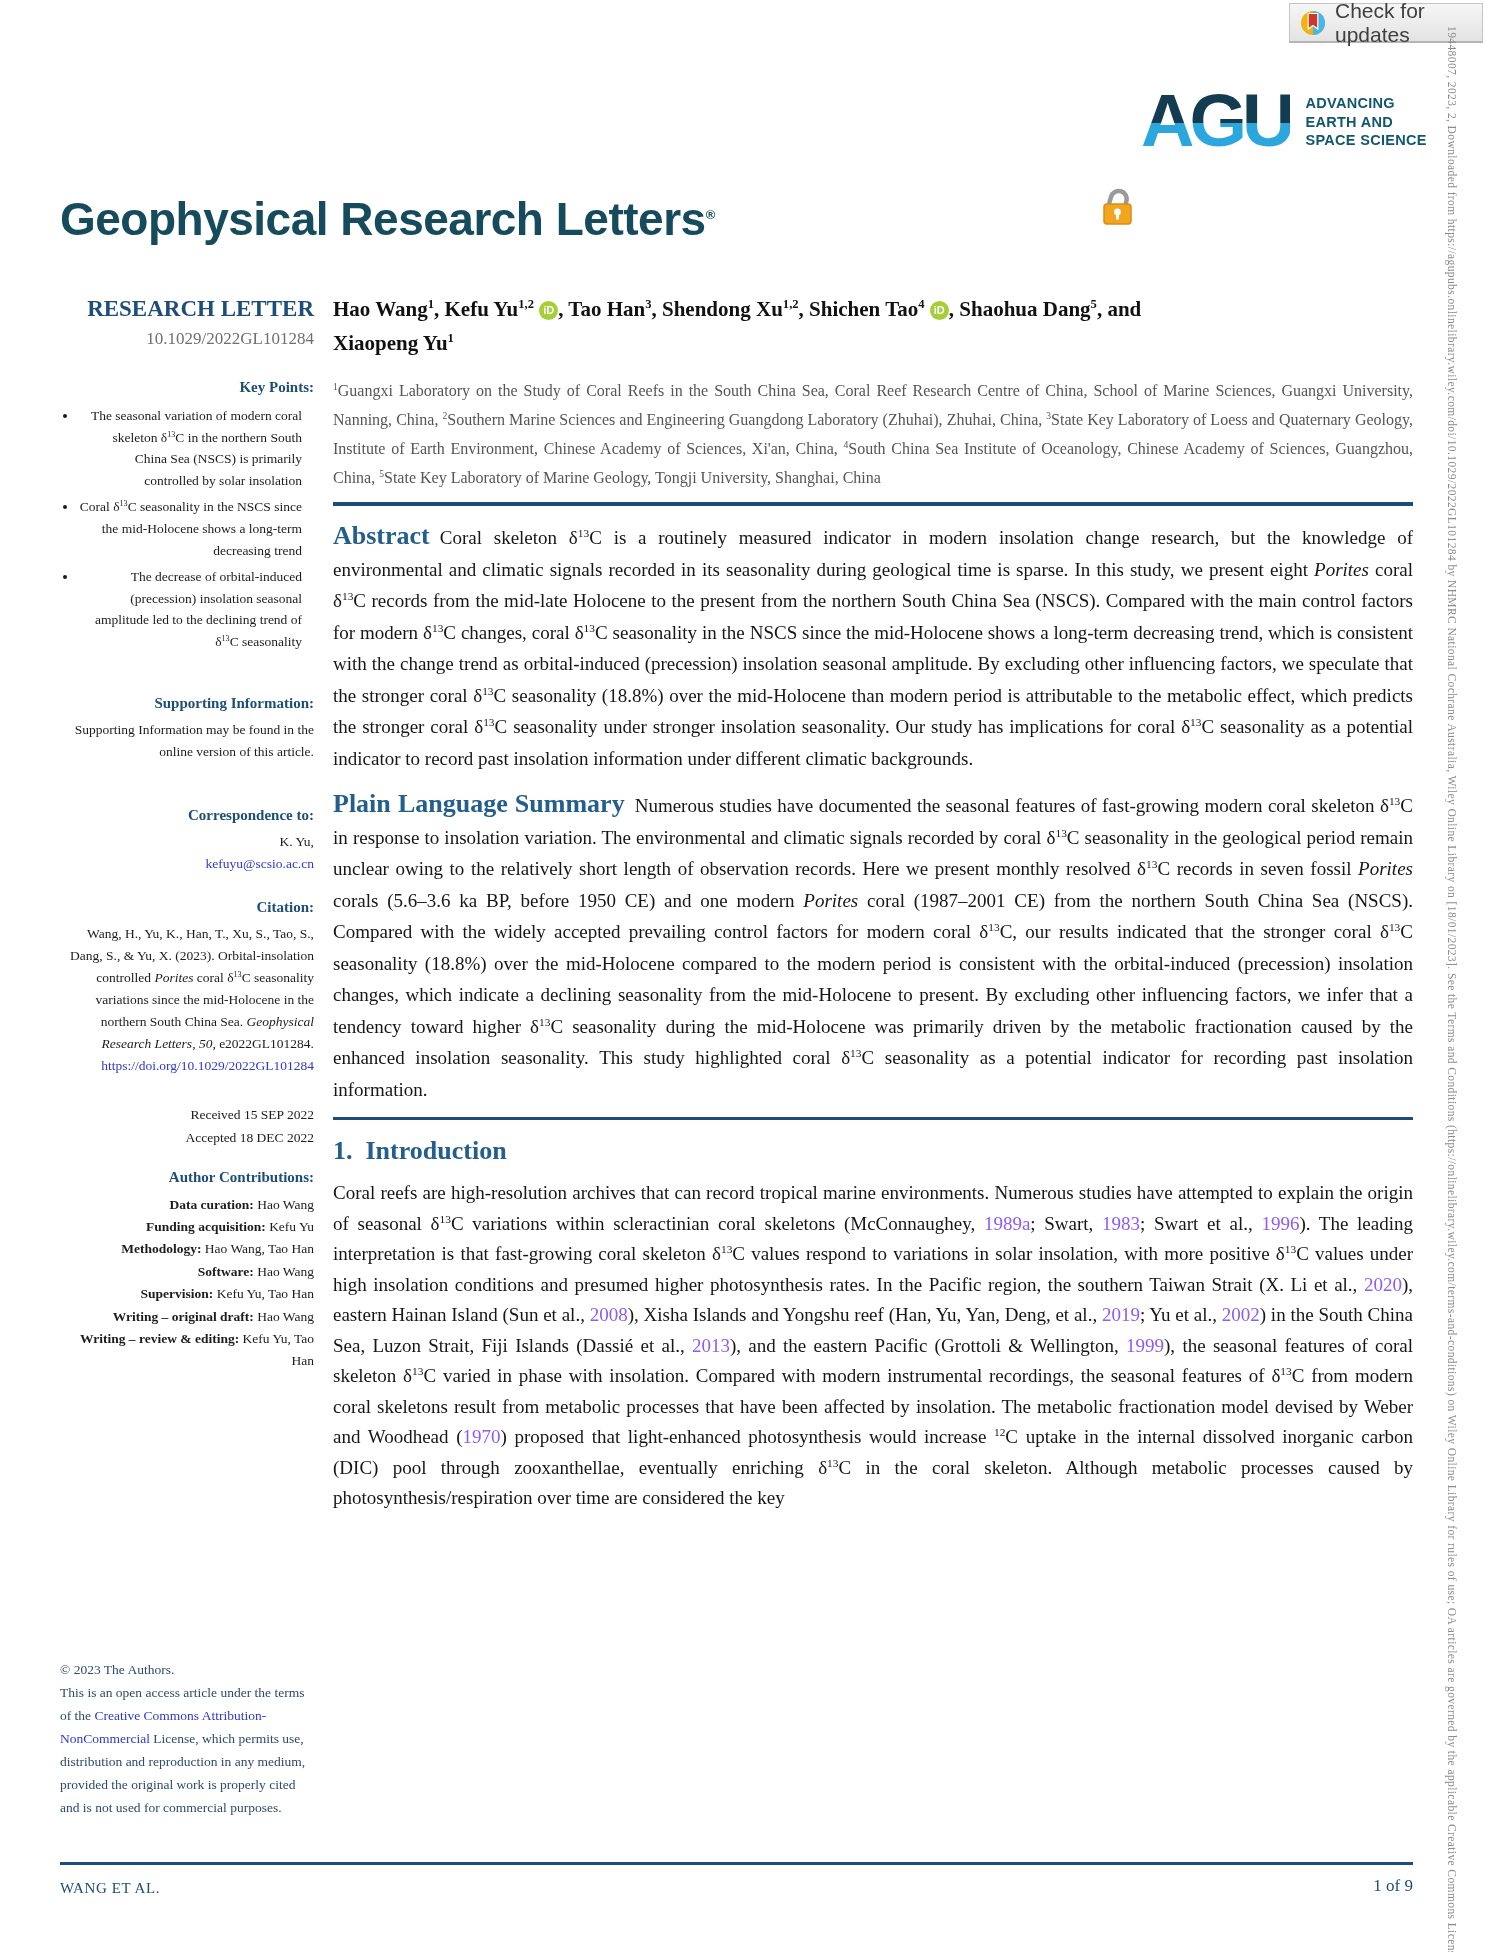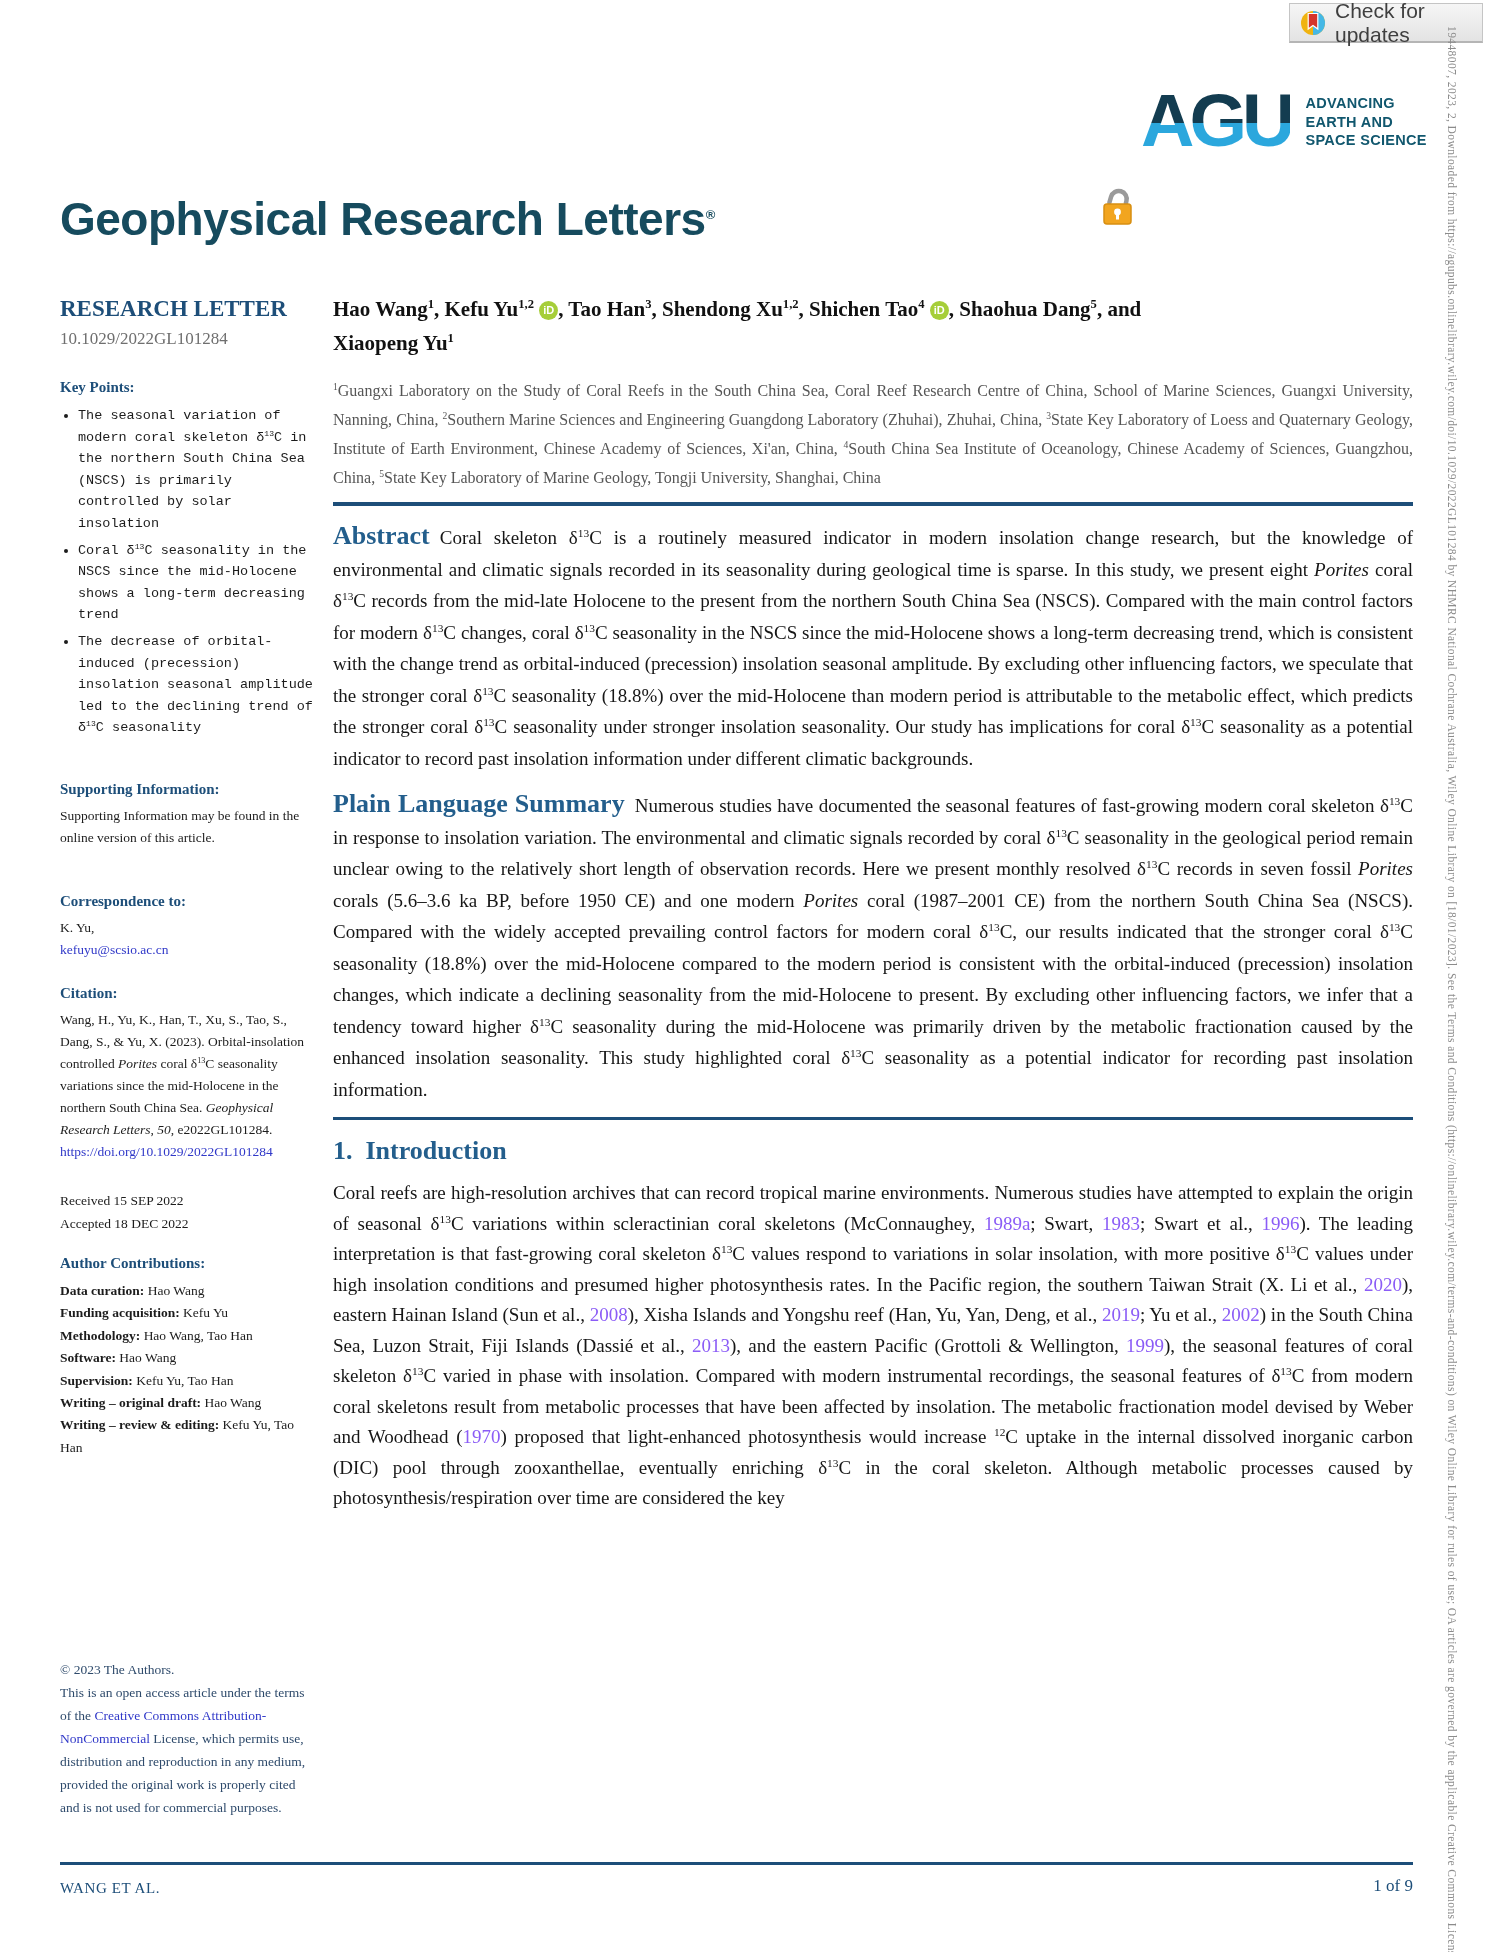--- a/index.html
+++ b/index.html
@@ -23,26 +23,26 @@
   .agu-tagline { font-family:"Liberation Sans", sans-serif; font-weight:bold; font-size:14.5px; line-height:18.5px;
                  color:#11576e; letter-spacing:0.3px; margin-top:9px; }
 
   .journal-title { position:absolute; top:192px; left:60px; font-family:"Liberation Sans", sans-serif;
                    font-weight:bold; font-size:46px; color:#164b5e; letter-spacing:-0.5px; }
   .journal-title .reg { font-size:13px; vertical-align:super; }
 
   .lock-icon { position:absolute; top:186px; left:1094px; }
 
   
-  .left-col { position:absolute; top:296px; left:60px; width:254px; }
+  .left-col { position:absolute; top:296px; left:60px; width:254px;text-align:right; }
   .kicker { font-size:23px; font-weight:bold; color:#1d4e79; }
   .doi { font-size:17px; color:#6f6f6f; margin-top:7px; }
   .side-h { font-size:15px; font-weight:bold; color:#1d4e79; }
   .mt-kp { margin-top:30px; }
-  .kp-list { margin:9px 0 0 0; padding-left:18px;font-family:Liberation Mono, monospace; }
+  .kp-list { margin:9px 12px 0 0; padding-left:18px; }
   .kp-list li { font-size:13.5px; line-height:21.6px; margin-bottom:5px; color:#1c1c1c; }
   .mt-supp { margin-top:42px; }
   .side-par { font-size:13.5px; line-height:22px; margin-top:7px; }
   .mt-corr { margin-top:44px; }
   .mt-cit { margin-top:24px; }
   .mt-rec { margin-top:26px; }
   .mt-contrib { margin-top:20px; }
   .contrib-list { margin-top:8px; }
   .contrib-list div { font-size:13.5px; line-height:22.4px; }
   .copyright { position:absolute; top:1658px; left:60px; width:254px; font-size:13.5px; line-height:23px; color:#2e4a6b; }

